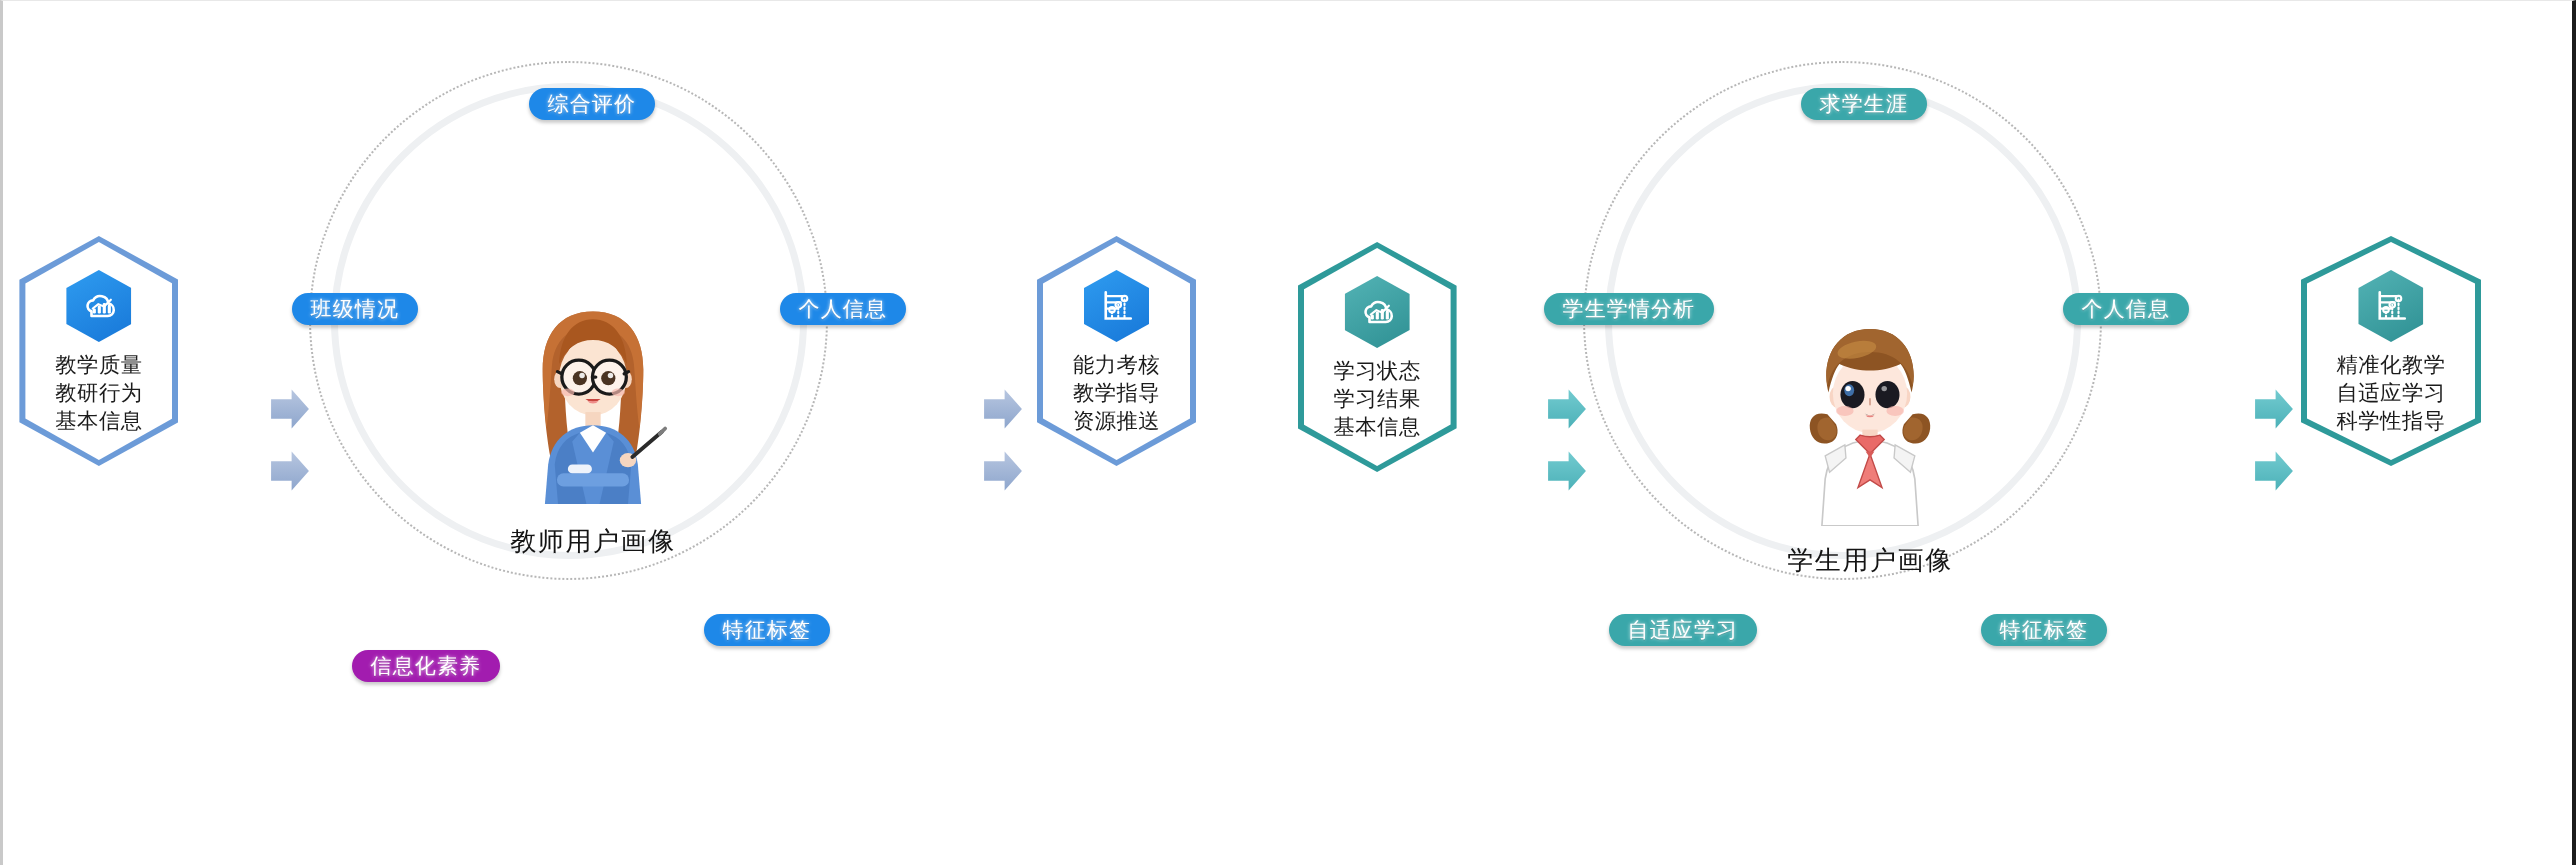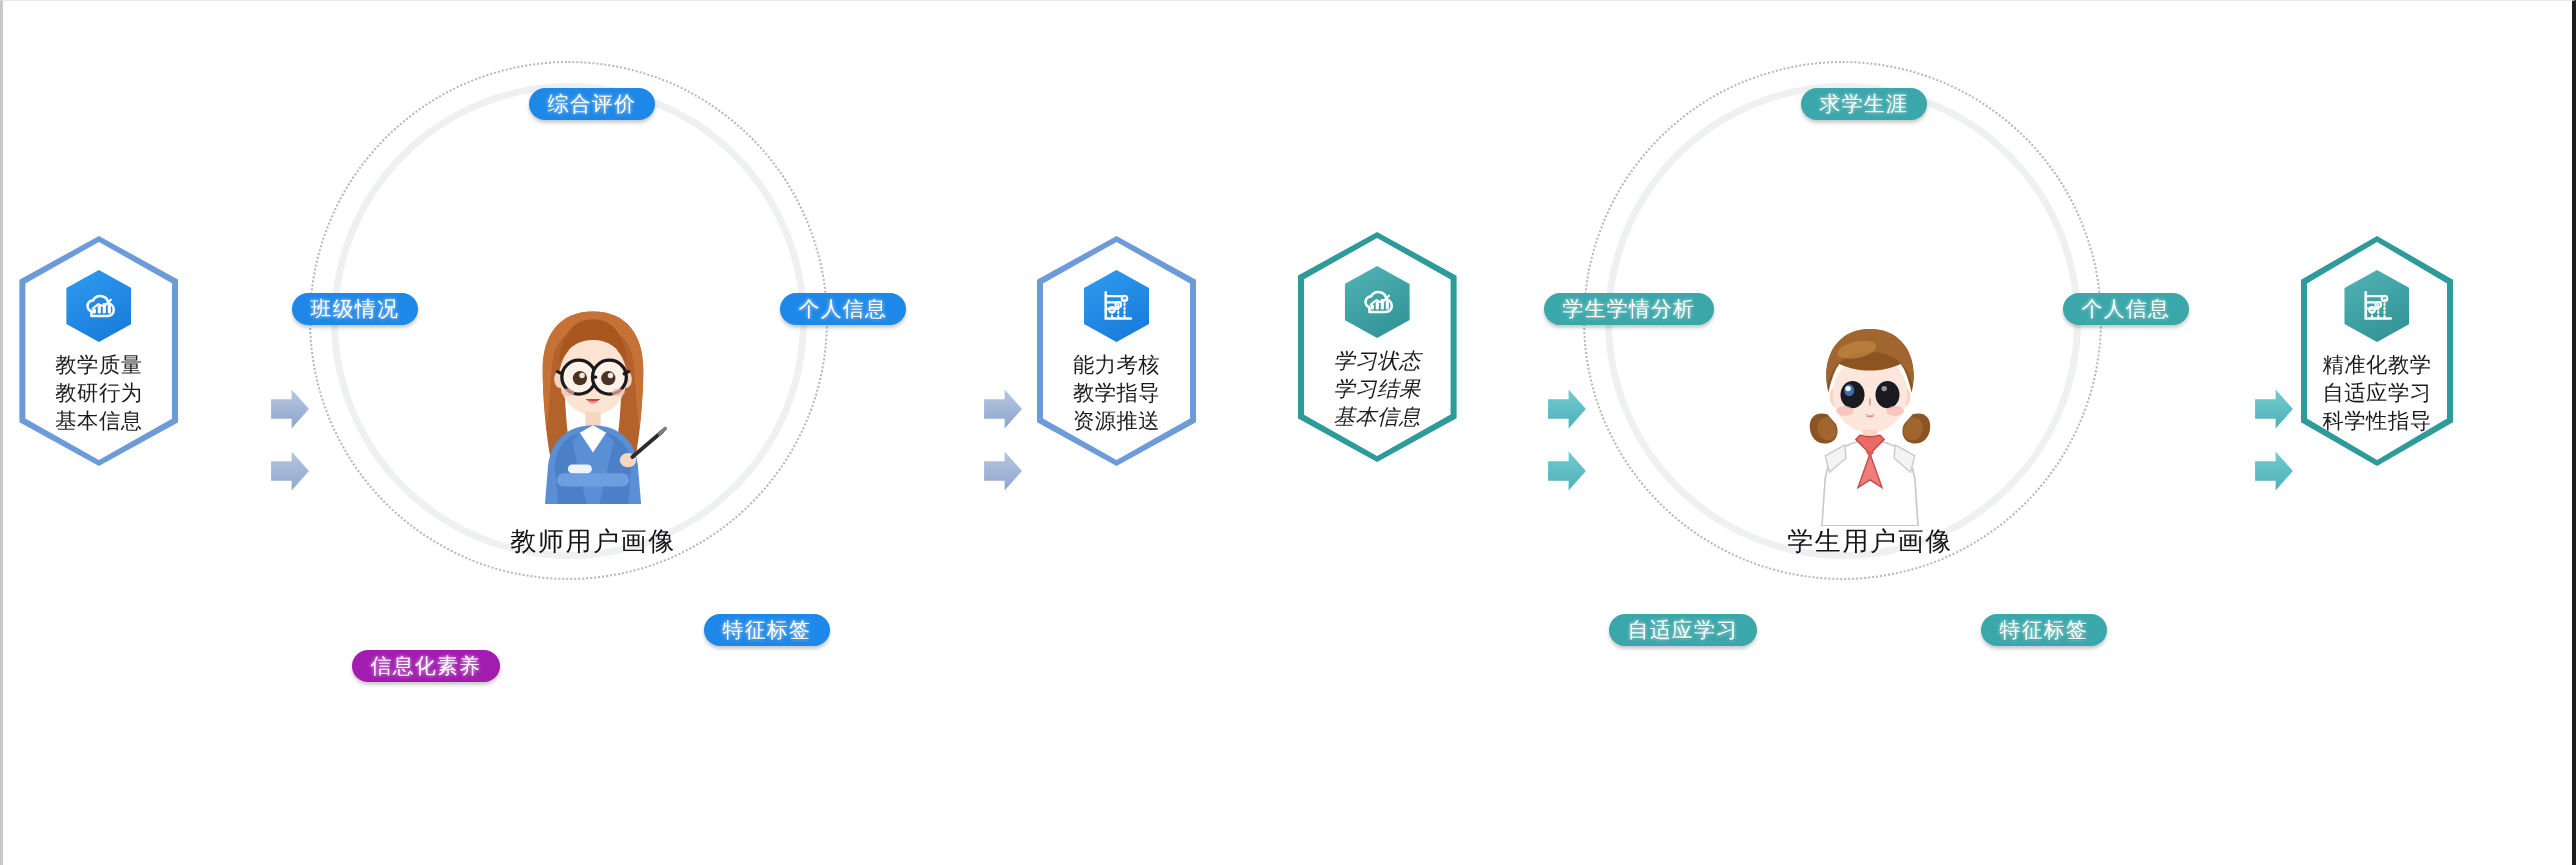--- a/index.html
+++ b/index.html
@@ -258,21 +258,21 @@
         </div>
       </div>
     </div>
   </div>
 
   <div class="abs" style="left:1288px;top:0;width:1279px;height:863px;">
 
     <div class="ring-solid" style="left:314px;top:82px;width:476px;height:476px;"></div>
     <div class="ring-dotted" style="left:292px;top:60px;width:519px;height:519px;"></div>
 
-    <div class="hexcard" style="left:6.6px;top:231px;color:#2e9a9a;font-style:italic;">
+    <div class="hexcard" style="left:6.6px;top:241px;color:#2e9a9a;">
       <div class="hexframe"></div>
       <div class="inner">
         <div class="badge" style="background:linear-gradient(150deg,#53b3b5 0%,#2e9093 100%);">
           <svg viewBox="0 0 64 64" aria-hidden="true">
             <path d="M20 48h26a10 10 0 0 0 1-19.9A13 13 0 0 0 22.6 23 9 9 0 0 0 20 40.6z" fill="none" stroke="#ffffff" stroke-width="4.2" stroke-linejoin="round"></path>
             <g fill="#ffffff">
               <rect x="22" y="36" width="5" height="8" rx="2"></rect>
               <rect x="30" y="31" width="5" height="13" rx="2"></rect>
               <rect x="38" y="27" width="5" height="17" rx="2"></rect>
               <rect x="46" y="30" width="5" height="14" rx="2"></rect>
@@ -302,21 +302,21 @@
         <path d="M2 28 H40 V10 L72 46 L40 82 V64 H2 Z" fill="url(#stA)"></path>
       </svg>
     </div>
 
     <div class="pill" style="background:#3aa7aa;left:510px;top:87px;">求学生涯</div>
     <div class="pill" style="background:#3aa7aa;left:253px;top:292px;">学生学情分析</div>
     <div class="pill" style="background:#3aa7aa;left:772px;top:292px;">个人信息</div>
     <div class="pill" style="background:#3aa7aa;left:318px;top:613px;">自适应学习</div>
     <div class="pill" style="background:#3aa7aa;left:690px;top:613px;">特征标签</div>
 
-    <div class="person" style="left:464px;top:306px;width:230px;">
+    <div class="person" style="left:464px;top:306px;width:230px;gap:19px;">
       <svg width="164" height="219" viewBox="0 0 300 400">
 
         <path d="M72 196c-22-6-34 6-32 26 2 20 18 32 36 26 14-4 18-20 12-34z" fill="#8d5423"></path>
         <path d="M228 196c22-6 34 6 32 26-2 20-18 32-36 26-14-4-18-20-12-34z" fill="#8d5423"></path>
         <path d="M76 202c-16-2-24 8-22 22 2 14 12 22 24 19 10-3 13-15 9-25z" fill="#a1652f"></path>
         <path d="M224 202c16-2 24 8 22 22-2 14-12 22-24 19-10-3-13-15-9-25z" fill="#a1652f"></path>
 
         <ellipse cx="90" cy="164" rx="14" ry="20" fill="#f8d5c4"></ellipse>
         <ellipse cx="210" cy="164" rx="14" ry="20" fill="#f8d5c4"></ellipse>
         <path d="M90 158a8 10 0 0 1 0 14" fill="none" stroke="#e3a593" stroke-width="3"></path>
@@ -357,21 +357,21 @@
 
     <div class="arrows" style="left:963px;top:383px;">
       <svg class="arrow" viewBox="0 0 74 92">
         <path d="M2 28 H40 V10 L72 46 L40 82 V64 H2 Z" fill="url(#stA)"></path>
       </svg>
       <svg class="arrow" viewBox="0 0 74 92">
         <path d="M2 28 H40 V10 L72 46 L40 82 V64 H2 Z" fill="url(#stA)"></path>
       </svg>
     </div>
 
-    <div class="hexcard" style="left:1010px;top:235px;width:152px;color:#2e9a9a;">
+    <div class="hexcard" style="left:1010px;top:235px;width:180px;color:#2e9a9a;">
       <div class="hexframe"></div>
       <div class="inner">
         <div class="badge" style="background:linear-gradient(150deg,#53b3b5 0%,#2e9093 100%);">
           <svg viewBox="0 0 64 64" aria-hidden="true">
             <path d="M14 10v42h40" fill="none" stroke="#ffffff" stroke-width="4.2" stroke-linecap="round"></path>
             <path d="M16 16h28M16 26h22M16 36h16" stroke="#ffffff" stroke-width="3.6" stroke-linecap="round"></path>
             <g stroke="#ffffff" stroke-width="3.4" stroke-linecap="round" stroke-dasharray="2.5 4">
               <path d="M24 50V38"></path>
                 <path d="M34 50V30"></path>
                 <path d="M44 50V20"></path>

